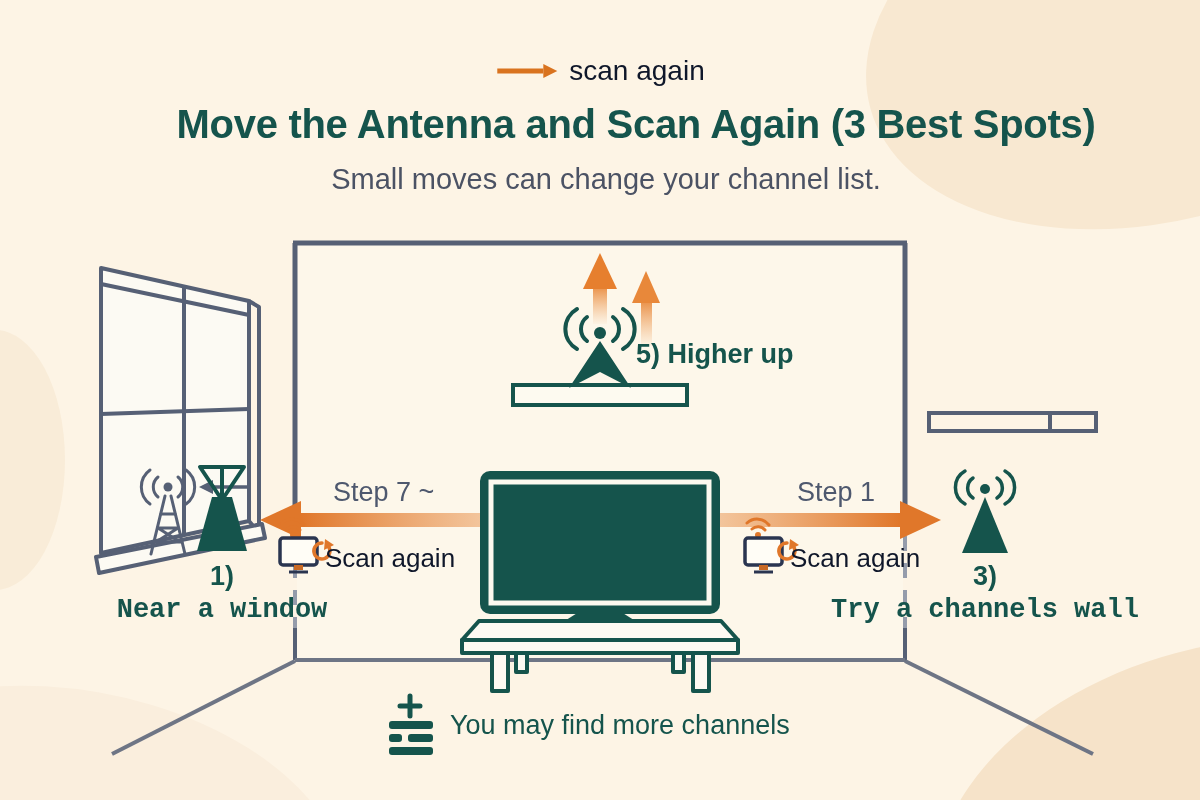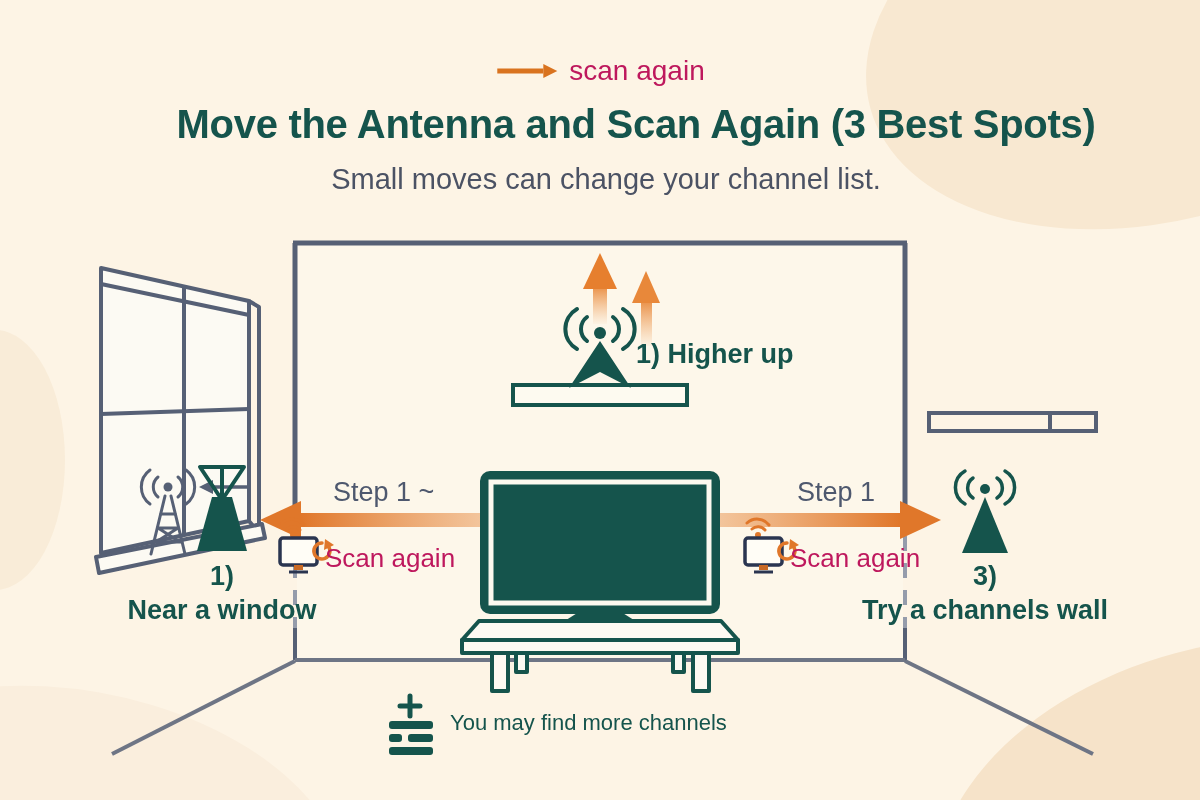--- a/index.html
+++ b/index.html
@@ -11,31 +11,31 @@
   .blob{position:absolute; border-radius:50%;}
   .blob-tr{left:860px; top:-160px; width:600px; height:380px; background:#f8e8d1; transform:rotate(-15deg);}
   .blob-left{left:-75px; top:330px; width:140px; height:260px; background:#f9ecd8;}
   .blob-bl{left:-210px; top:690px; width:560px; height:340px; background:#faeedd; transform:rotate(10deg);}
   .blob-br{left:930px; top:640px; width:660px; height:460px; background:#f6e3c9; transform:rotate(-9deg);}
   .scene{position:absolute; left:0; top:0; z-index:2;}
   .txt{position:absolute; z-index:3; white-space:nowrap;}
   .center{transform:translateX(-50%);}
   .t-teal{color:#15544c;}
   .t-slate{color:#4e586e;}
-  .t-orange{color:#be185d;}
+  .t-orange{color:#0f172a;}
   .header-scan{left:50%; top:55px; transform:translateX(-50%); display:flex; align-items:center; gap:10px;
     font-size:28px; font-weight:500;}
   .title{left:0; top:102px; width:1200px; text-align:center; font-size:40px; font-weight:700; letter-spacing:-0.3px;padding-left:36px;}
   .subtitle{left:6px; top:163px; width:1200px; text-align:center; font-size:29px; font-weight:400; color:#4b5264;}
   .spot-num{font-size:27px; font-weight:600;}
-  .spot-label{font-size:27px; font-weight:600;}
+  .spot-label{font-size:27px; font-weight:600;font-family:Liberation Mono, monospace;}
   .step-label{font-size:27px; font-weight:500;}
   .scan-label{font-size:26px; font-weight:500;}
   .higher-label{left:636px; top:339px; font-size:27px; font-weight:600;}
-  .footer-msg{left:450px; top:710px; font-size:22px; font-weight:500;}
+  .footer-msg{left:450px; top:710px; font-size:27px; font-weight:500;}
 </style>
 </head>
 <body>
 
 <div class="canvas">
 
   <div class="blob blob-tr"></div>
   <div class="blob blob-left"></div>
   <div class="blob blob-bl"></div>
   <div class="blob blob-br"></div>
@@ -187,23 +187,23 @@
     <svg width="64" height="16">
       <line x1="2" y1="8" x2="48" y2="8" stroke="#d9731f" stroke-width="5"></line>
       <polygon points="48,1 48,15 62,8" fill="#d9731f"></polygon>
     </svg>
     <span class="t-orange">scan again</span>
   </div>
 
   <div class="txt title t-teal">Move the Antenna and Scan Again (3 Best Spots)</div>
   <div class="txt subtitle">Small moves can change your channel list.</div>
 
-  <div class="txt higher-label t-teal">1) Higher up</div>
-
-  <div class="txt step-label t-slate" style="left:333px; top:477px;">Step 1 ~</div>
+  <div class="txt higher-label t-teal">5) Higher up</div>
+
+  <div class="txt step-label t-slate" style="left:333px; top:477px;">Step 7 ~</div>
   <div class="txt scan-label t-orange" style="left:325px; top:543px;">Scan again</div>
 
   <div class="txt step-label t-slate" style="left:797px; top:477px;">Step 1</div>
   <div class="txt scan-label t-orange" style="left:790px; top:543px;">Scan again</div>
 
   <div class="txt spot-num t-teal center" style="left:222px; top:561px;">1)</div>
   <div class="txt spot-label t-teal center" style="left:222px; top:595px;">Near a window</div>
 
   <div class="txt spot-num t-teal center" style="left:985px; top:561px;">3)</div>
   <div class="txt spot-label t-teal center" style="left:985px; top:595px;">Try a channels wall</div>

